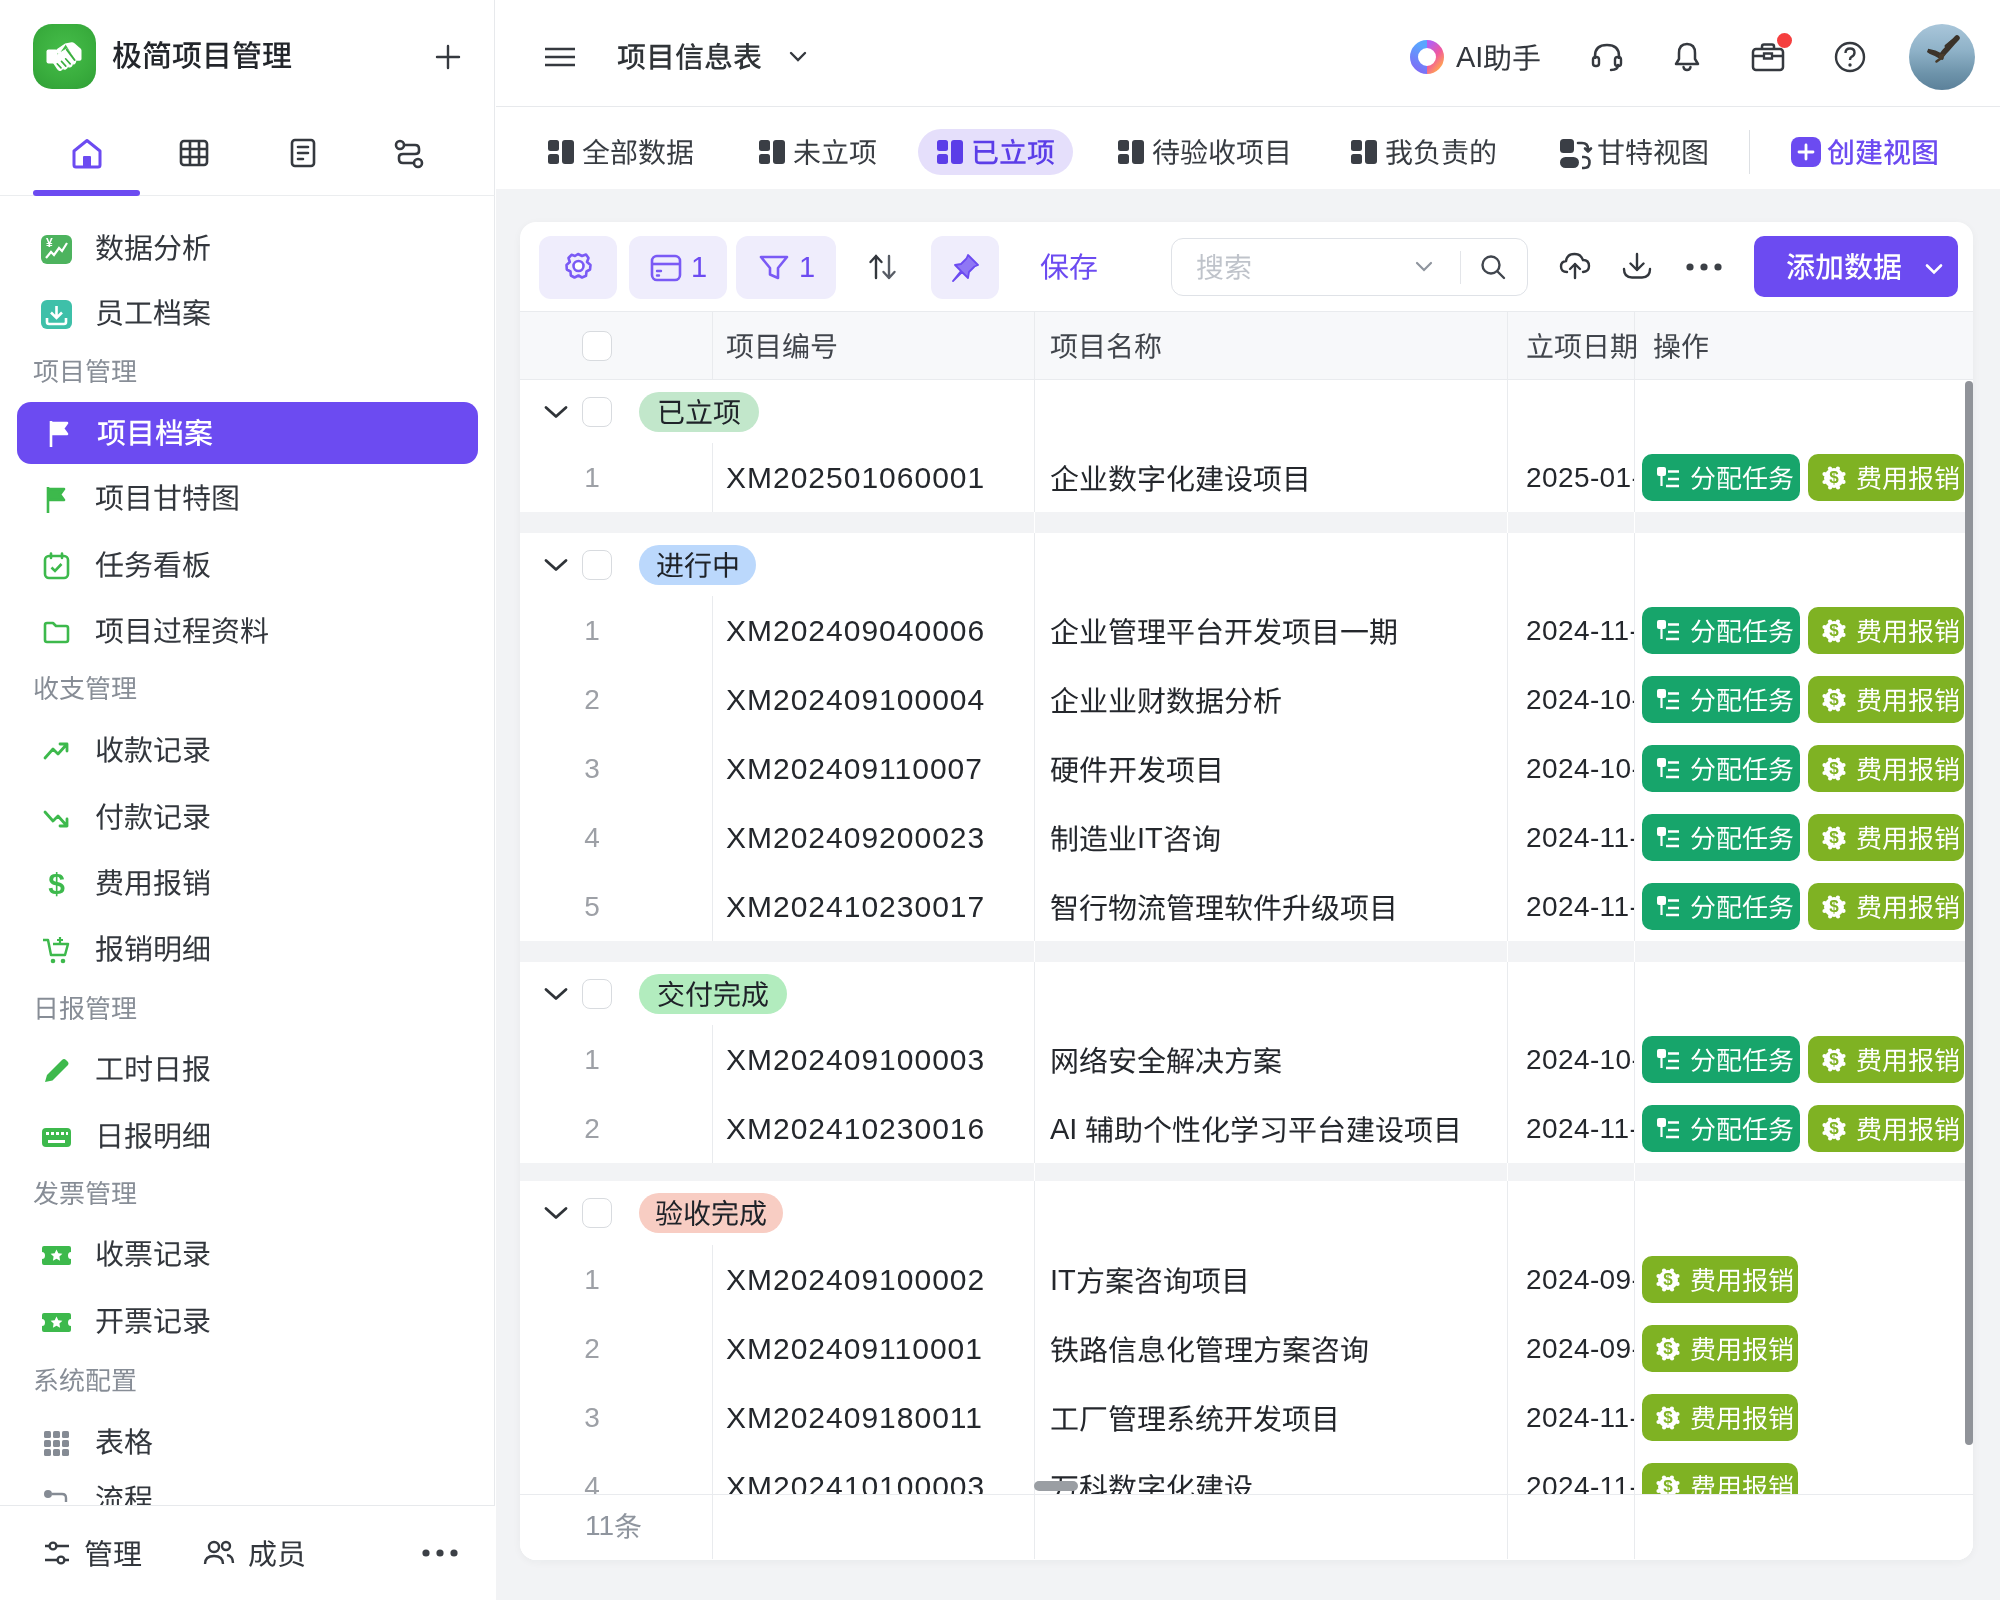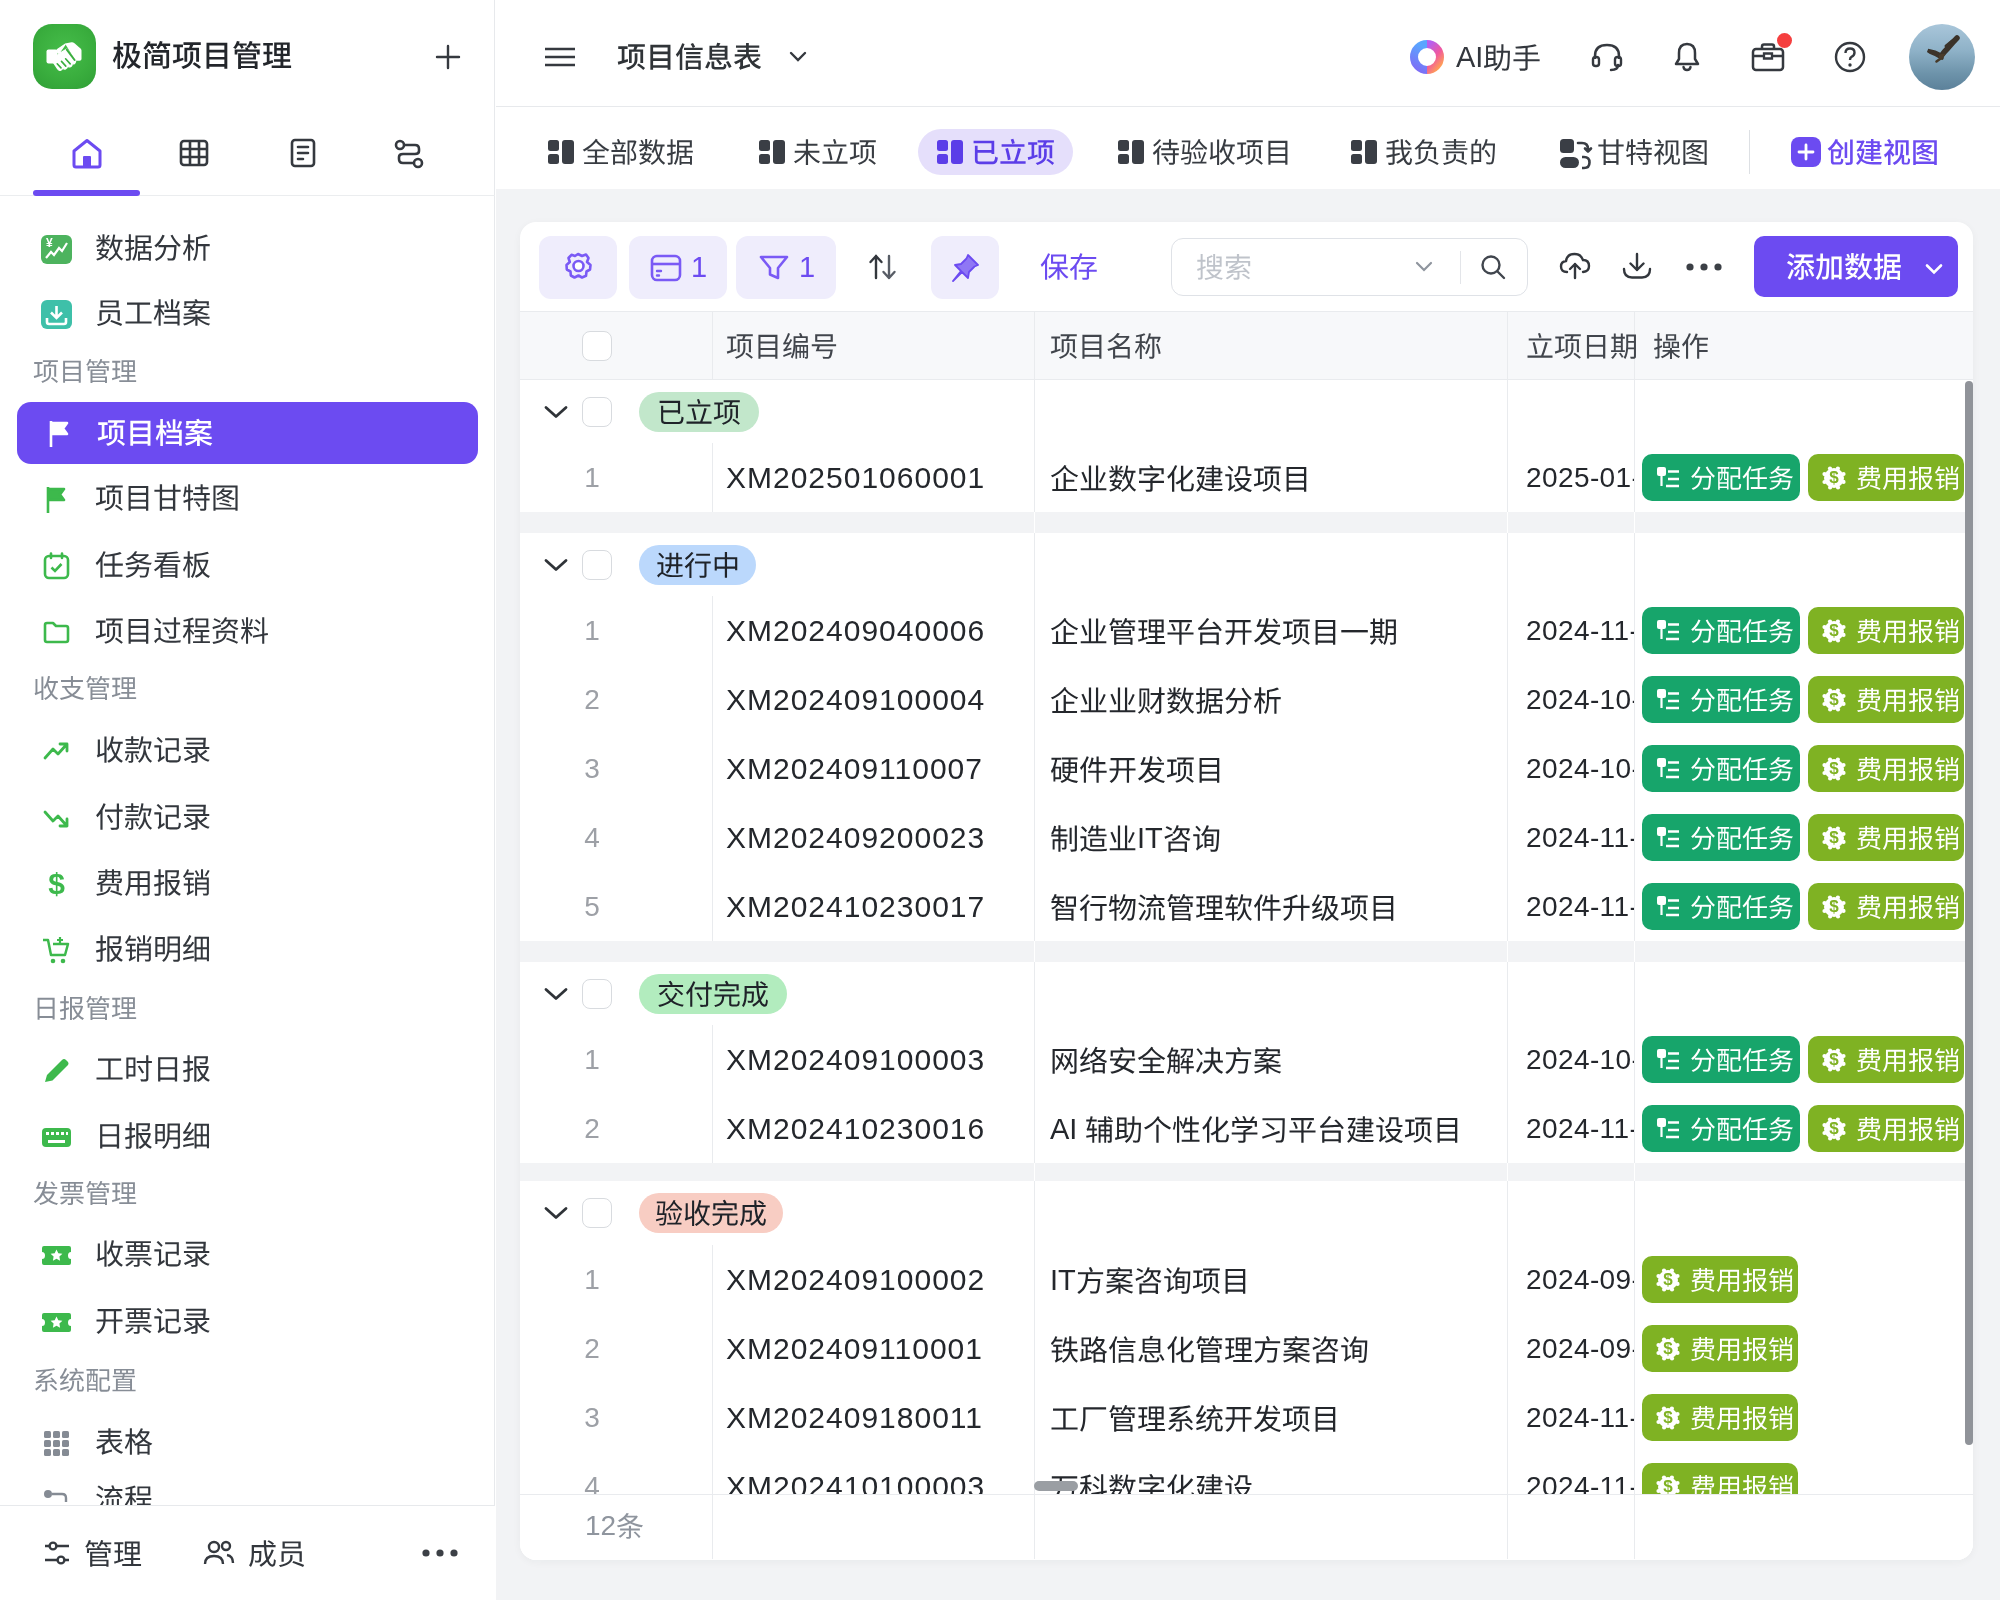--- a/index.html
+++ b/index.html
@@ -1634,18 +1634,18 @@
         </div>
       </div>
     </div>
   </div>
 <div class="ab" style="left:520.0px;top:1494.0px;width:1453.0px;height:66.0px;background:#fff;border-top:1px solid #e9ebee;border-radius:0 0 16px 16px;"></div>
 <div class="ab" style="left:712.0px;top:1495.0px;width:1.0px;height:64.0px;background:#e9ebee;"></div>
 <div class="ab" style="left:1034.0px;top:1495.0px;width:1.0px;height:64.0px;background:#e9ebee;"></div>
 <div class="ab" style="left:1507.0px;top:1495.0px;width:1.0px;height:64.0px;background:#e9ebee;"></div>
 <div class="ab" style="left:1634.0px;top:1495.0px;width:1.0px;height:64.0px;background:#e9ebee;"></div>
 <div class="ab" style="left:585.0px;top:1512.0px;display:flex;align-items:flex-end;">
-    <span style="font-size:28px;color:#8f959e;line-height:28px;">12</span>
+    <span style="font-size:28px;color:#8f959e;line-height:28px;">11</span>
     <svg class="t " width="28.0" height="28" viewBox="0 0 1000 1000" style="fill:#8f959e;">
       <use href="#g138" x="0"></use>
     </svg>
   </div>
 <div class="ab" style="left:1965.0px;top:381.0px;width:8.0px;height:1064.0px;background:#909399;border-radius:4px;"></div>
 <div class="ab" style="left:1034.0px;top:1481.0px;width:44.0px;height:10.0px;background:#9a9ea3;border-radius:5px;"></div>
 </body></html>

